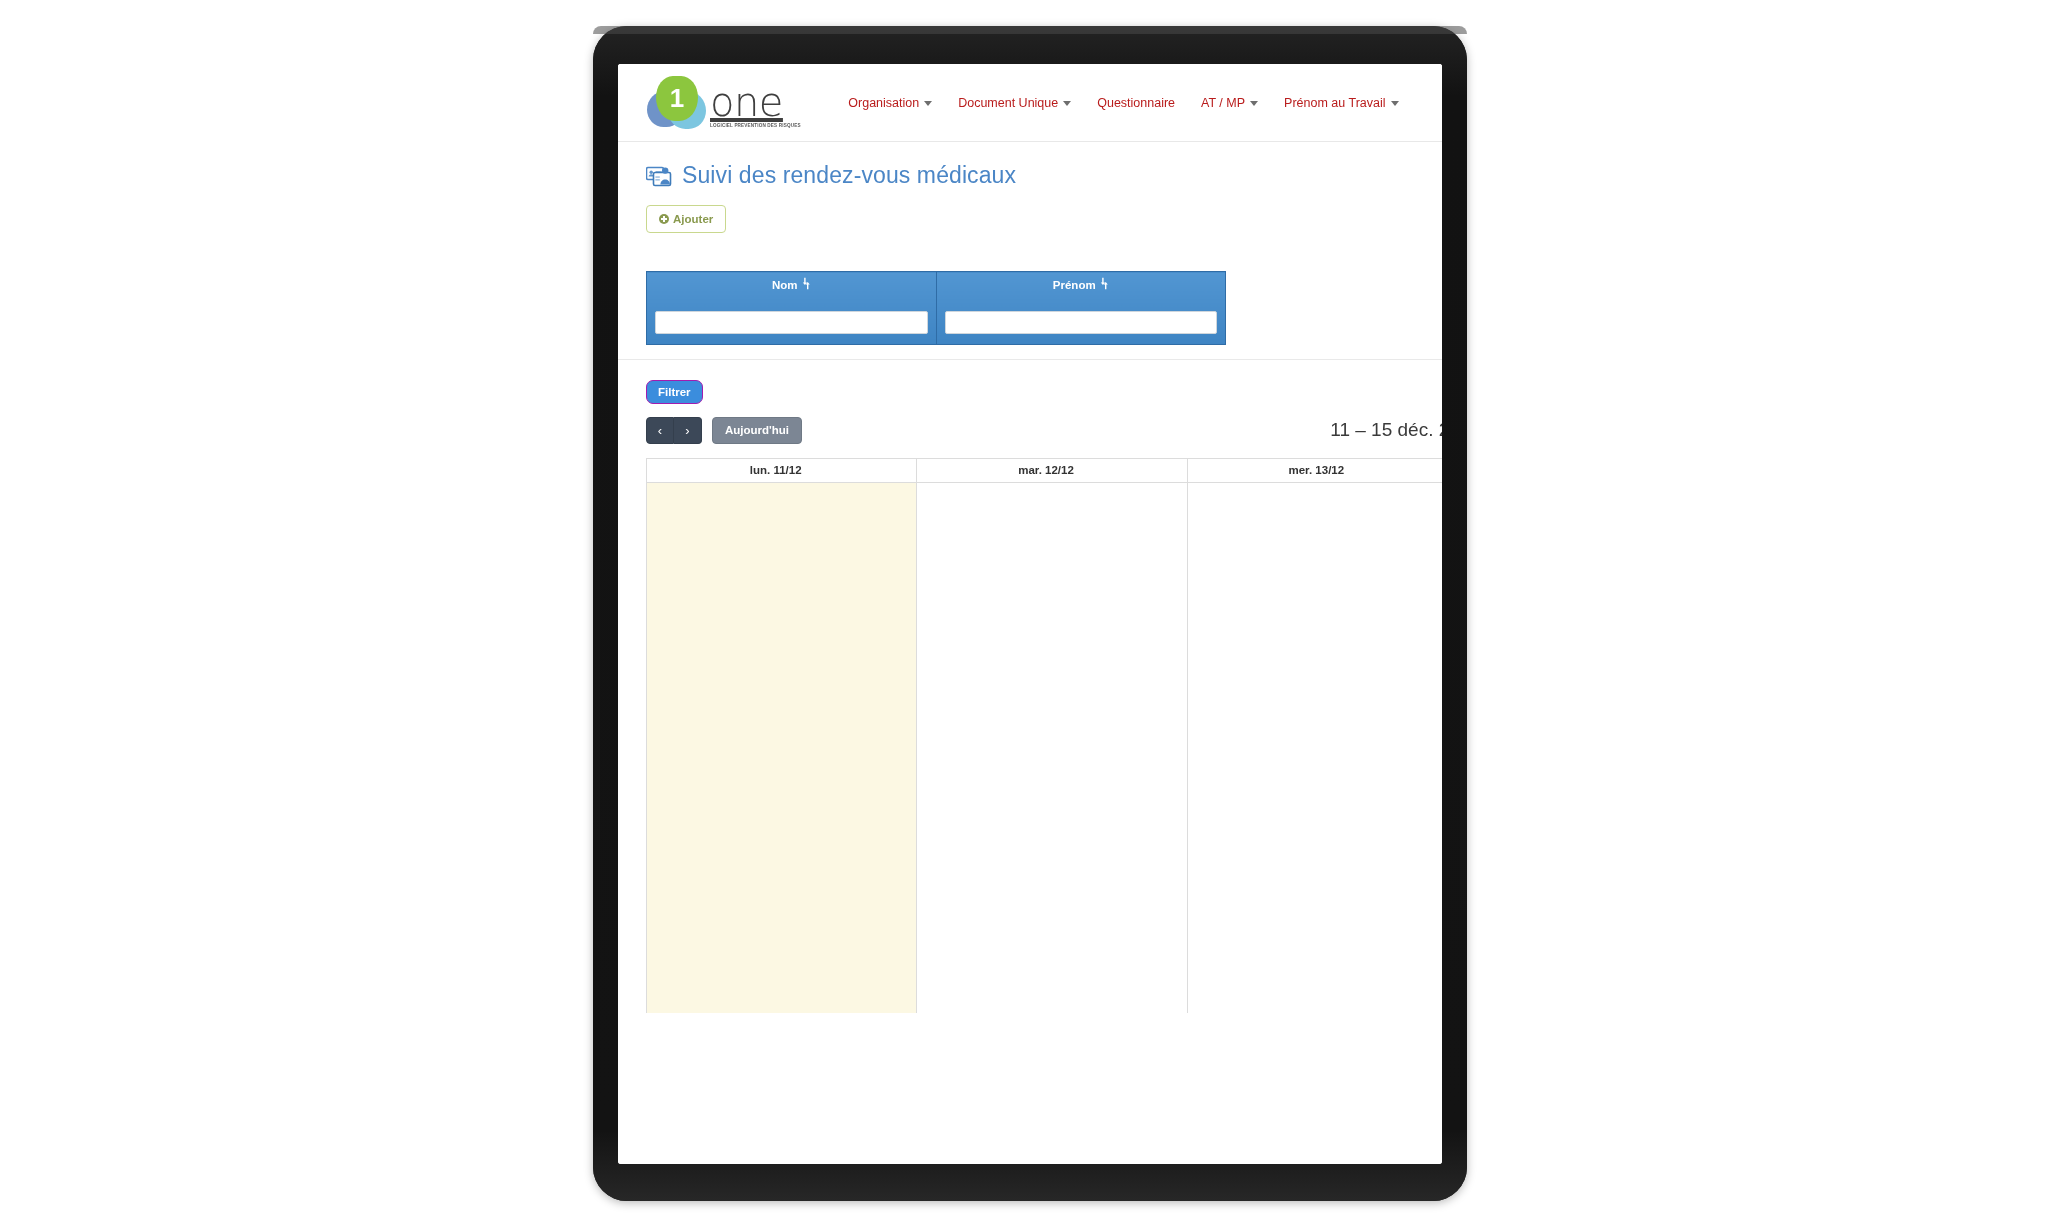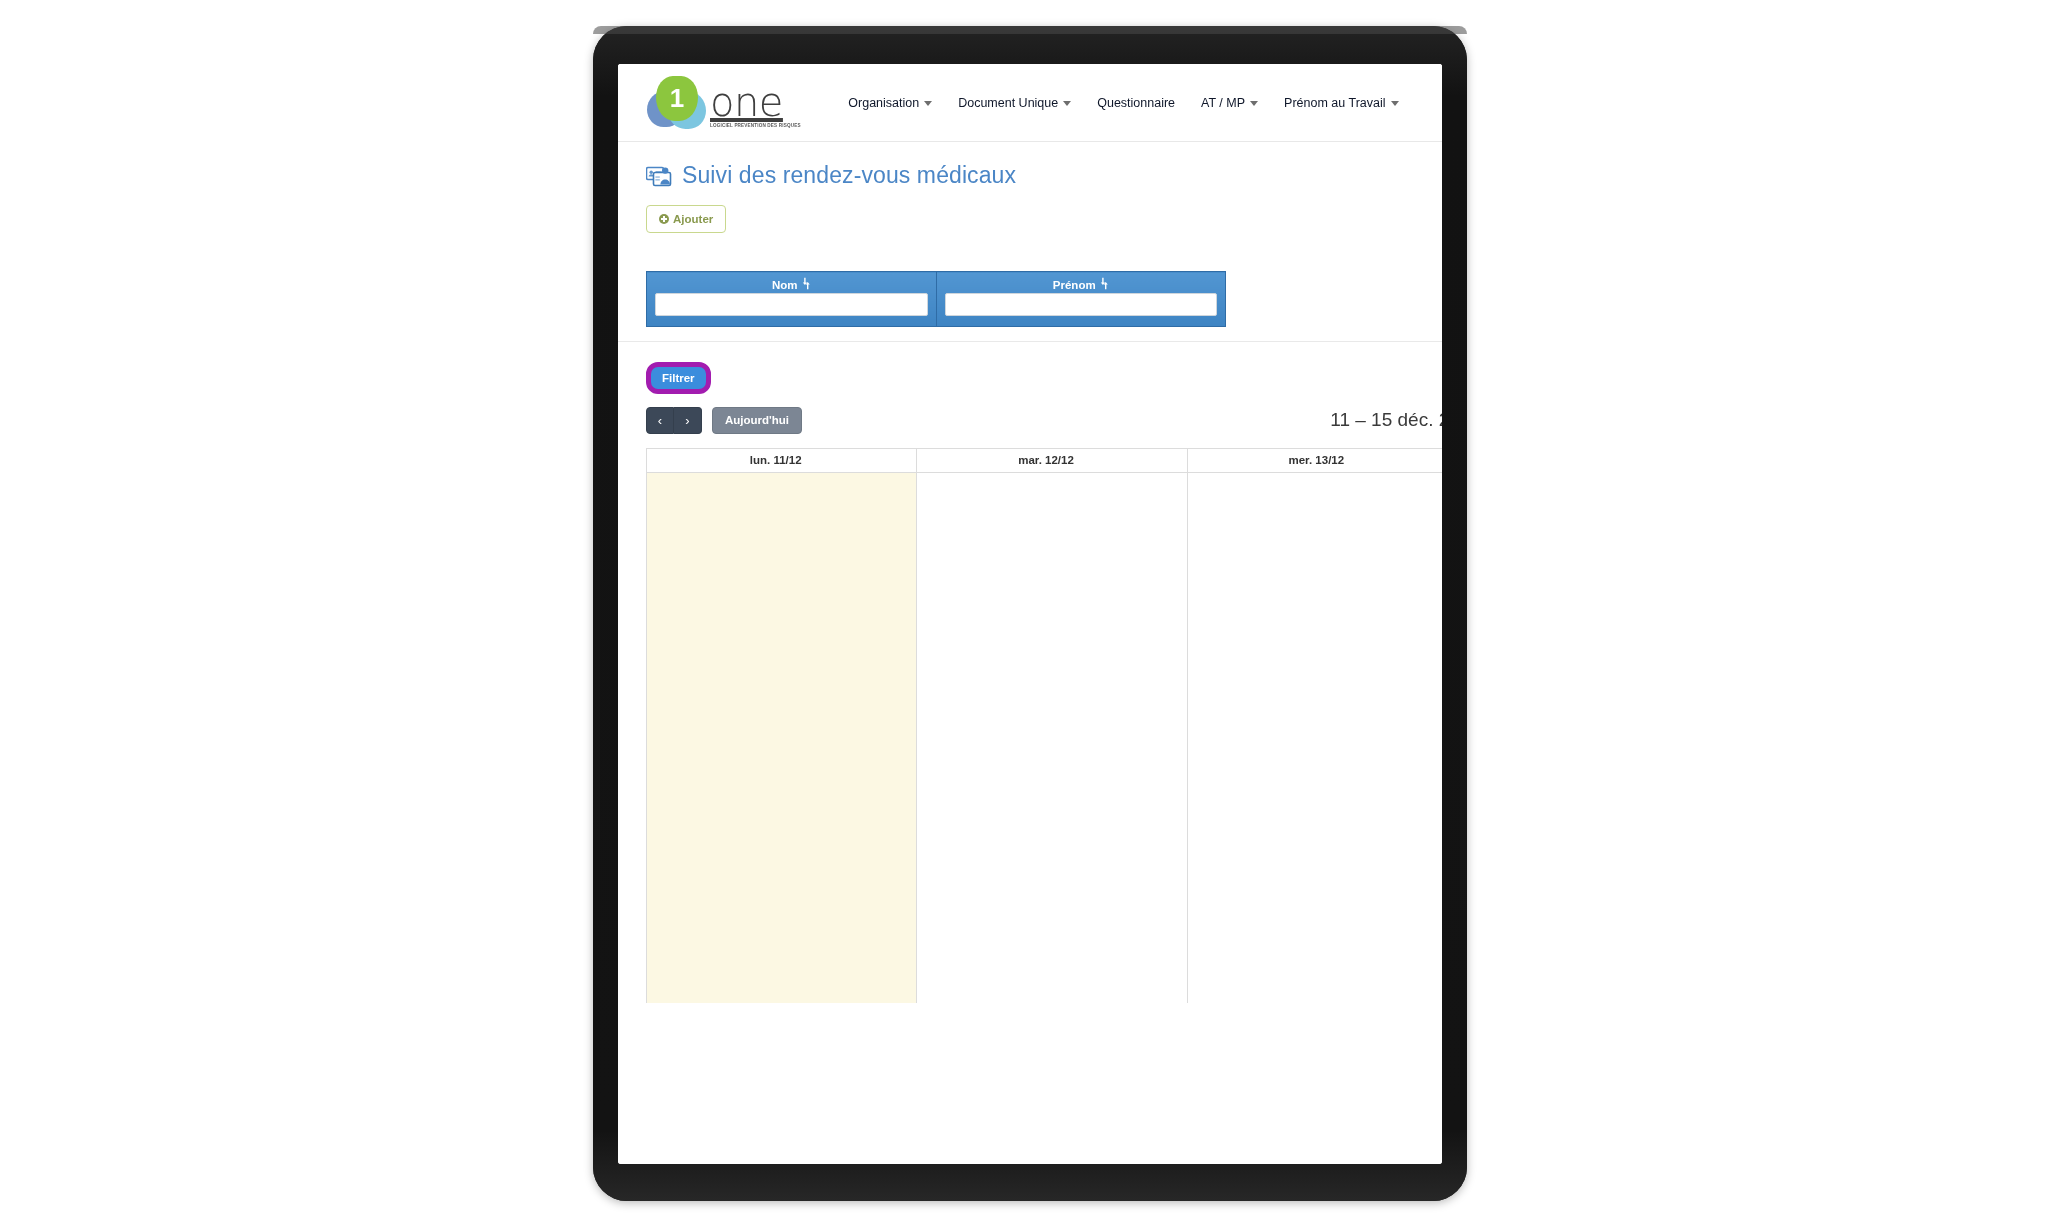--- a/index.html
+++ b/index.html
@@ -172,21 +172,21 @@
     margin-top: 2px;
     transform: scale(1.05);
     transform-origin: left top;
     white-space: nowrap;
   }
   .nav {
     display: flex;
     align-items: center;
     gap: 26px;
     font-size: 12.5px;
-    color: #0f172a;
+    color: #b91c1c;
     white-space: nowrap;
   }
   .nav-item {
     display: flex;
     align-items: center;
     gap: 5px;
     cursor: pointer;
   }
   .caret {
     display: inline-block;
@@ -264,21 +264,21 @@
   }
   .th-label {
     color: #ffffff;
     font-size: 11.5px;
     font-weight: bold;
     text-align: center;
     display: flex;
     align-items: center;
     justify-content: center;
     gap: 4px;
-    padding-bottom: 2px;
+    padding-bottom: 20px;
   }
   .sort-icon {
     display: inline-flex;
     flex-direction: column;
     line-height: 5px;
     font-size: 9px;
     color: #ffffff;
     transform: translateY(-1px);
   }
   .filter-input {
@@ -347,22 +347,22 @@
     border-left: 3.5px solid transparent;
     border-right: 3.5px solid transparent;
     border-top: 4.5px solid #555555;
   }
 
   .filtrer-btn {
     margin: 20px 0 0 28px;
     display: inline-block;
     padding: 5px 11px;
     background: #3b8ddd;
-    border: 5px solid #a21caf;
-    border-radius: 12px;
+    border: 1px solid #a21caf;
+    border-radius: 7px;
     color: #ffffff;
     font-size: 11.5px;
     font-weight: bold;
     cursor: pointer;
   }
 
   
   .cal-toolbar {
     margin: 12px 0 0 28px;
     width: 795px;

